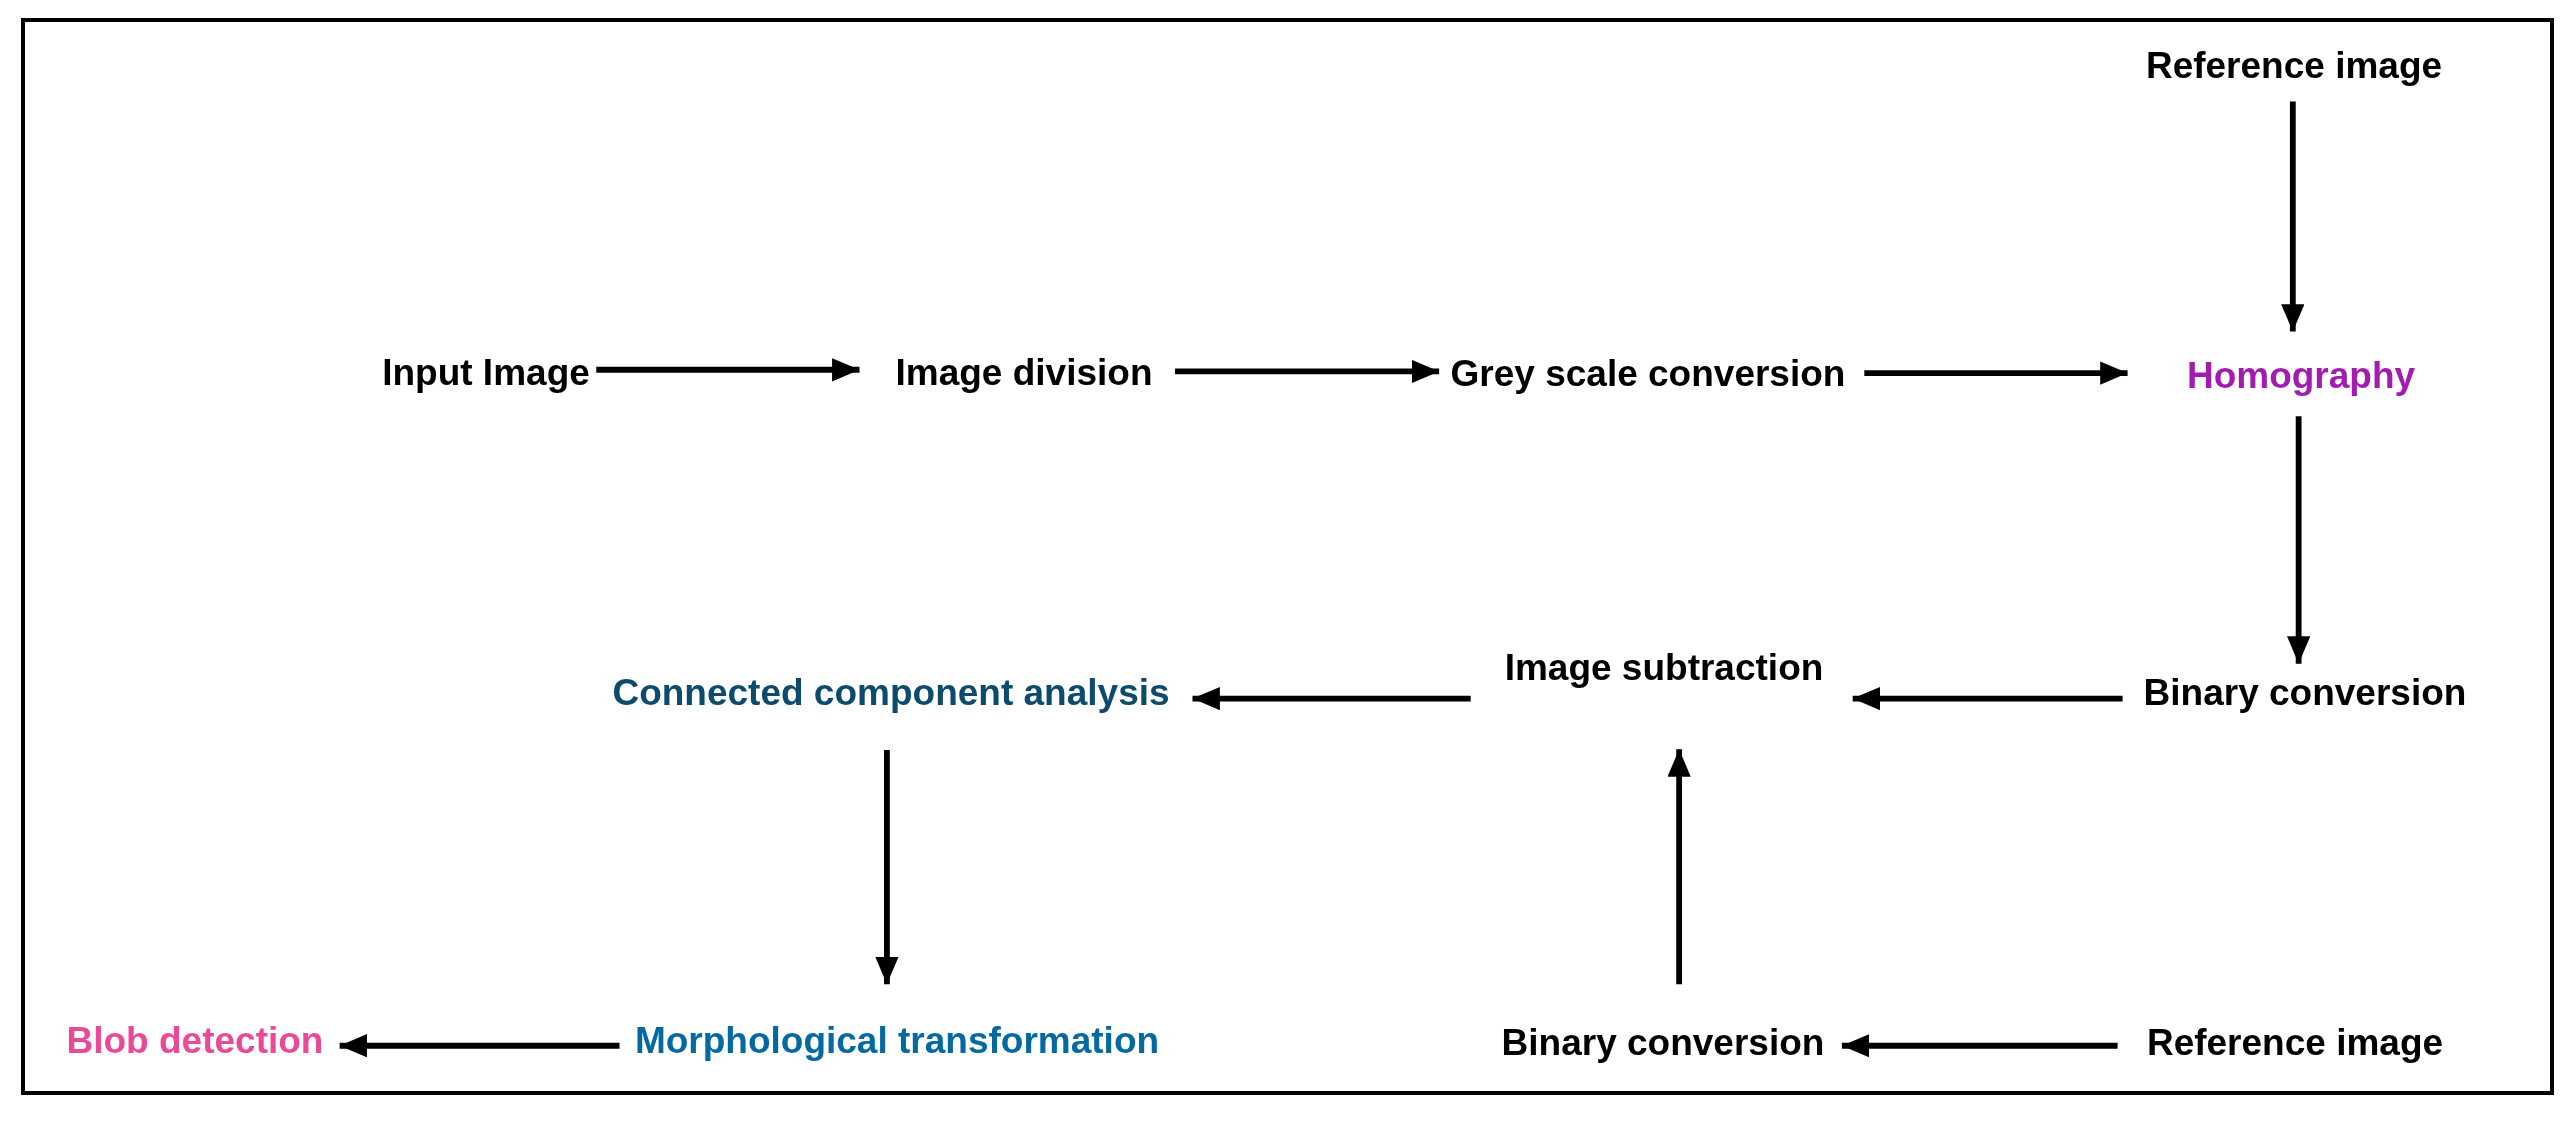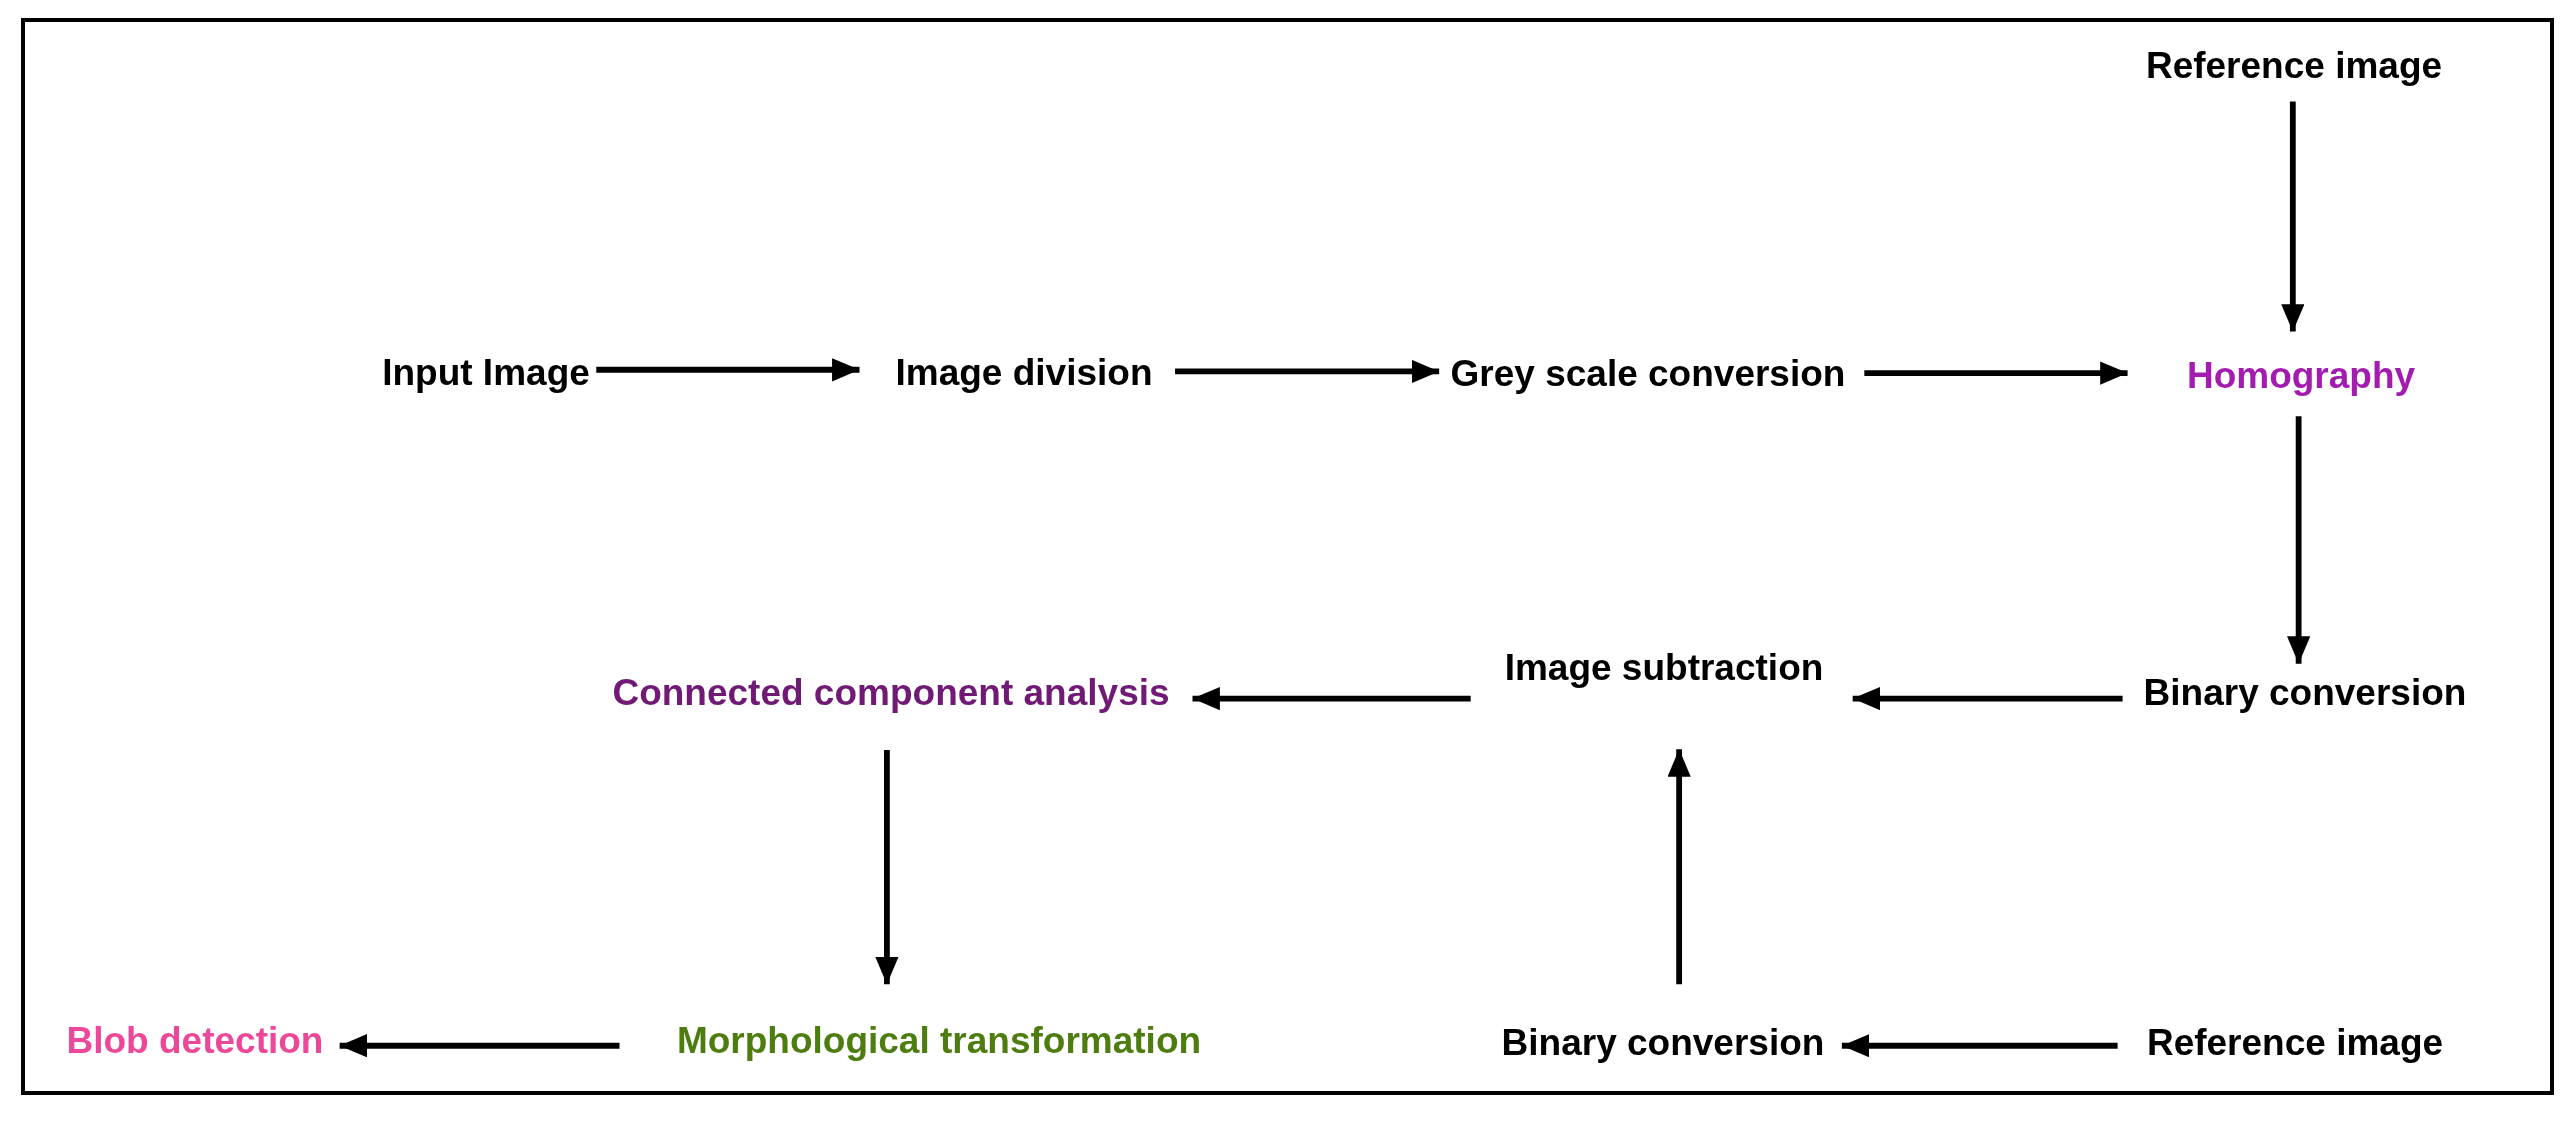--- a/index.html
+++ b/index.html
@@ -74,20 +74,20 @@
       </g>
   </svg>
   <div id="nodes-layer">
       <div class="node" style="left: 2294px; top: 66px; color: rgb(0, 0, 0);">Reference image</div>
       <div class="node" style="left: 454px; top: 373px; color: rgb(0, 0, 0); margin-left: 32px;">Input Image</div>
       <div class="node" style="left: 1024px; top: 373px; color: rgb(0, 0, 0);">Image division</div>
       <div class="node" style="left: 1648px; top: 374px; color: rgb(0, 0, 0);">Grey scale conversion</div>
       <div class="node" style="left: 2301px; top: 376px; color: #a21caf;">Homography</div>
       <div class="node" style="left: 2305px; top: 693px; color: rgb(0, 0, 0);">Binary conversion</div>
       <div class="node" style="left: 1664px; top: 668px; color: rgb(0, 0, 0);">Image subtraction</div>
-      <div class="node" style="left: 891px; top: 693px; color: #701a75;">Connected component analysis</div>
-      <div class="node" style="left: 939px; top: 1041px; color: #4d7c0f;">Morphological transformation</div>
+      <div class="node" style="left: 891px; top: 693px; color: #0c4a6e;">Connected component analysis</div>
+      <div class="node" style="left: 897px; top: 1041px; color: #0369a1;">Morphological transformation</div>
       <div class="node" style="left: 195px; top: 1041px; color: #ec4899;">Blob detection</div>
       <div class="node" style="left: 1663px; top: 1043px; color: rgb(0, 0, 0);">Binary conversion</div>
       <div class="node" style="left: 2295px; top: 1043px; color: rgb(0, 0, 0);">Reference image</div>
     </div>
 </div>
 
 
 </body></html>

